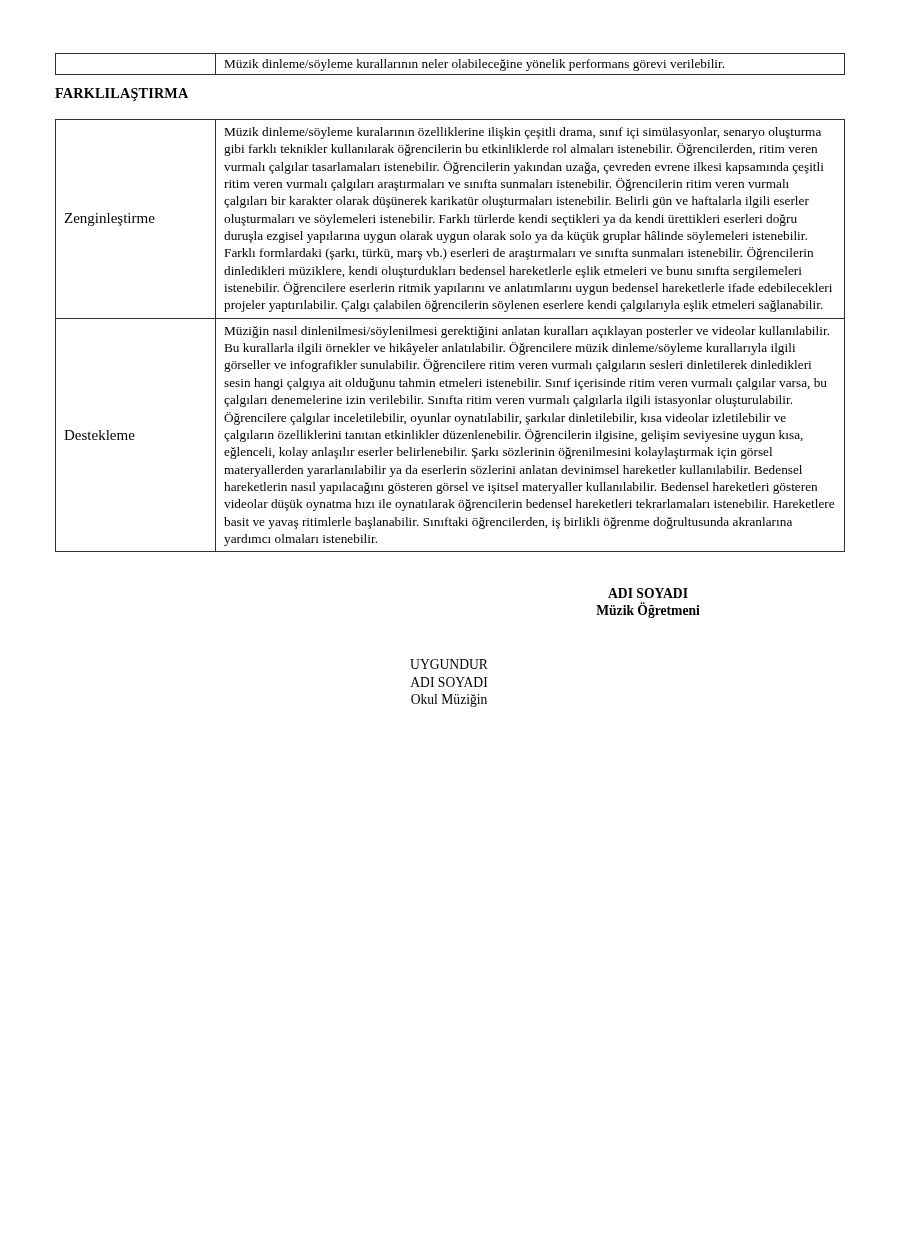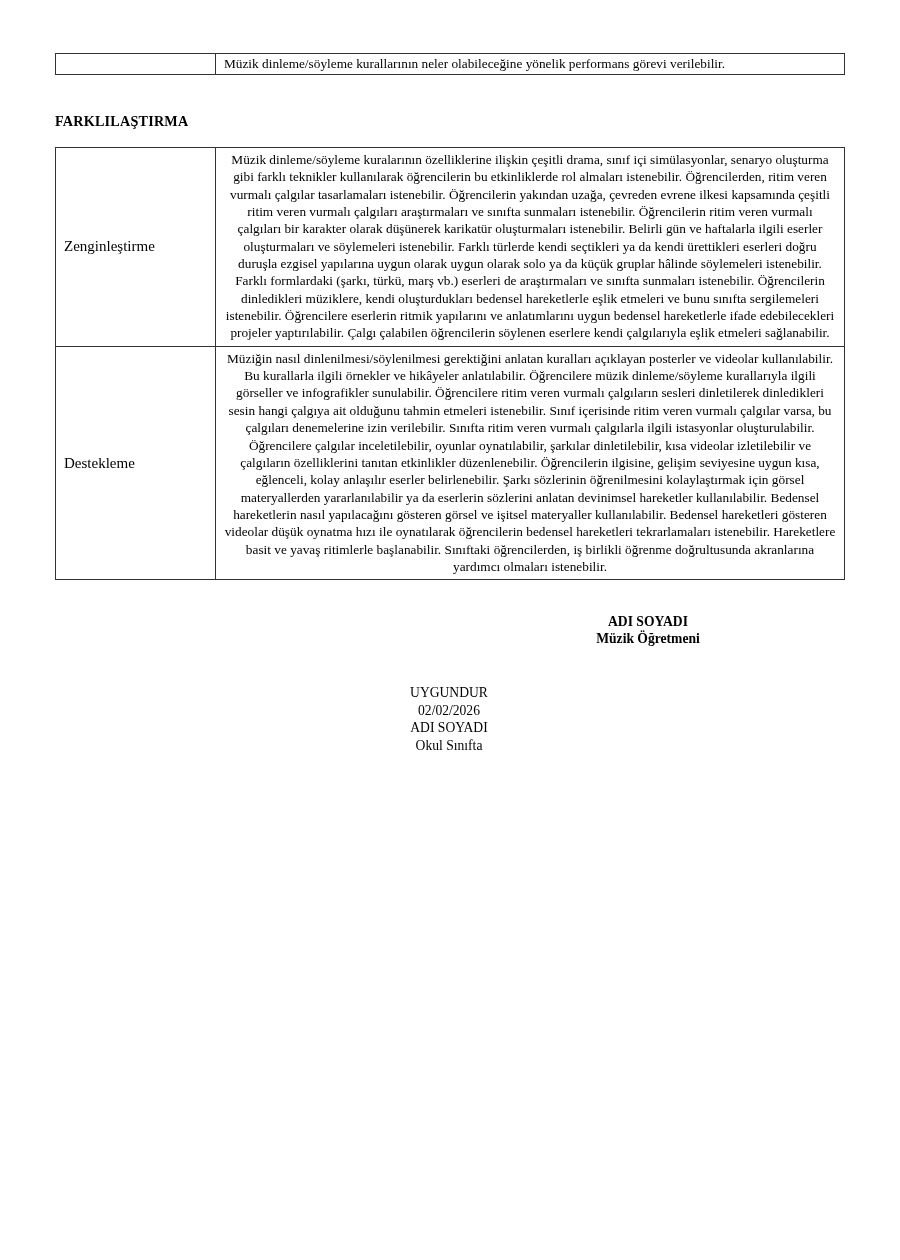--- a/index.html
+++ b/index.html
@@ -23,37 +23,37 @@
   }
   td {
     border: 1px solid #333;
     vertical-align: middle;
     font-size: 13.3px;
   }
   .label-col { width: 160px; }
   .top-table td { height: 21px; }
   .top-table .text-cell { padding: 1px 8px; }
   .heading {
-    margin-top: 38px;
+    margin-top: 10px;
     font-size: 14.2px;
     font-weight: bold;
     letter-spacing: 0.2px;
   }
   .diff-table { margin-top: 17px; }
   .diff-table .label-cell {
     font-weight: normal;
     padding: 4px 6px 4px 8px;
     vertical-align: middle;
     font-size: 15px;
   }
   .diff-table .content-cell {
     padding: 3px 8px 4px 8px;
     line-height: 17.35px;
     vertical-align: top;
-    text-align: center;
+    text-align: left;
   }
   .sig-teacher {
     margin-top: 33px;
     margin-left: 443px;
     width: 300px;
     text-align: center;
     font-weight: bold;
     font-size: 13.6px;
     line-height: 17px;
   }
@@ -96,18 +96,17 @@
   </tbody>
     </table>
 
   <div class="sig-teacher">
     <div>ADI SOYADI</div>
     <div>Müzik Öğretmeni</div>
   </div>
 
   <div class="sig-approval">
     <div>UYGUNDUR</div>
-    <div>02/02/2026</div>
     <div>ADI SOYADI</div>
-    <div>Okul Sınıfta</div>
+    <div>Okul Müziğin</div>
   </div>
 
 </div>
 
 </body></html>

